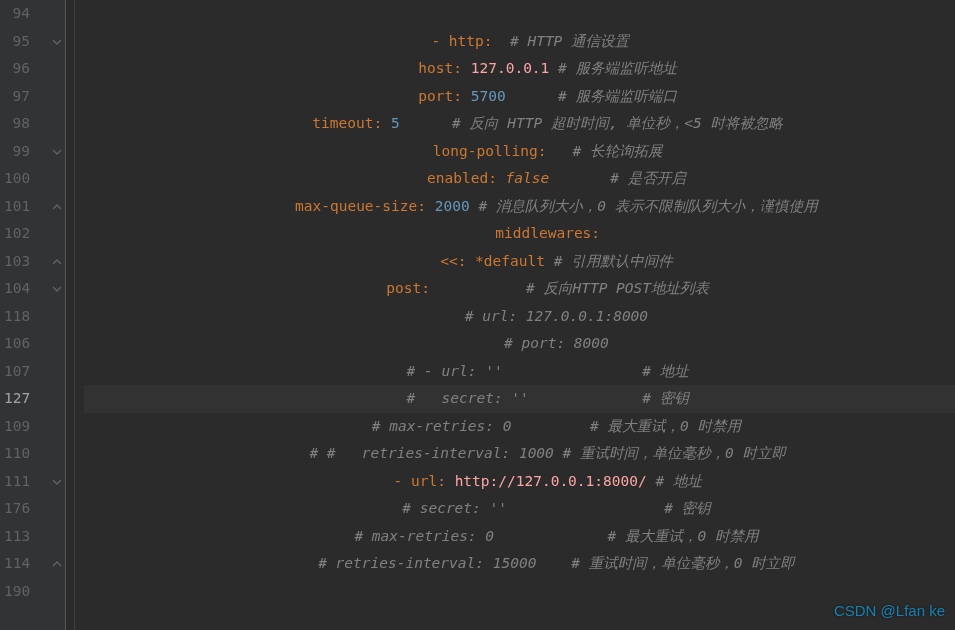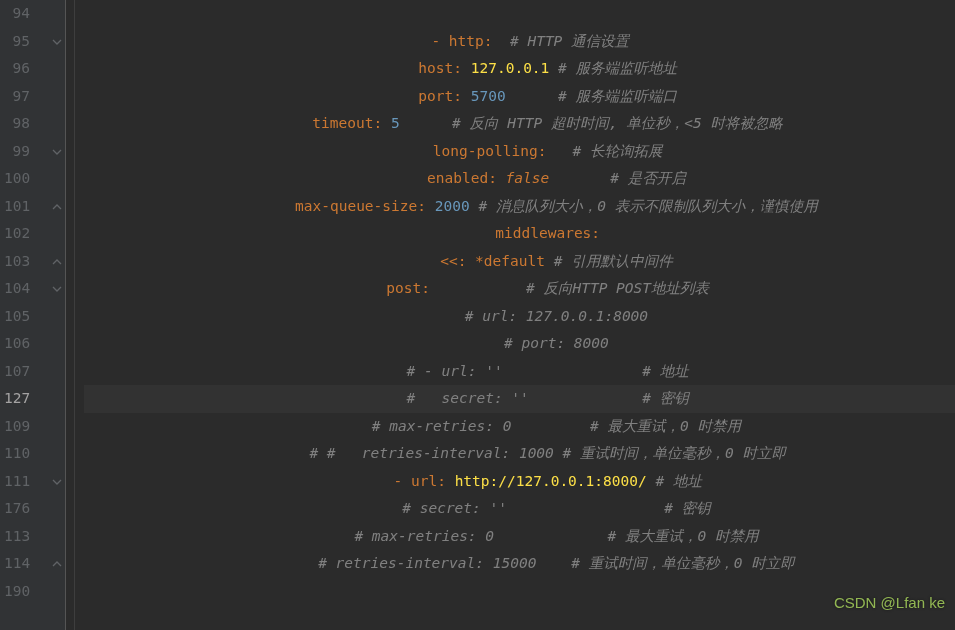--- a/index.html
+++ b/index.html
@@ -76,33 +76,33 @@
       text-align: center;
     }
     .code-line {
       height: 27.5px;
       padding-left: 4px;
     }
     .code-line.current {
       background: #323232;
     }
     .key { color: #cc7832; }
-    .string { color: #fde047; }
+    .string { color: #fca5a5; }
     .number { color: #6897bb; }
     .bool { color: #cc7832; font-style: italic; }
     .comment { color: #808080; font-style: italic; }
     .punct { color: #cc7832; }
     .dash { color: #cc7832; }
     .anchor { color: #cc7832; }
     .plain { color: #a9b7c6; }
     .watermark {
       position: absolute;
-      bottom: 14px;
+      bottom: 6px;
       right: 10px;
-      color: #bef264;
+      color: #0ea5e9;
       font-family: sans-serif;
       font-size: 15px;
       opacity: 0.7;
       text-shadow: 0 0 3px rgba(0,0,0,0.8);
     }
   </style>
 </head>
 <body>
 
 <div class="editor">
@@ -111,21 +111,21 @@
       <span class="line-num">95</span>
       <span class="line-num">96</span>
       <span class="line-num">97</span>
       <span class="line-num">98</span>
       <span class="line-num">99</span>
       <span class="line-num">100</span>
       <span class="line-num">101</span>
       <span class="line-num">102</span>
       <span class="line-num">103</span>
       <span class="line-num">104</span>
-      <span class="line-num">105</span>
+      <span class="line-num">118</span>
       <span class="line-num">106</span>
       <span class="line-num">107</span>
       <span class="line-num current">127</span>
       <span class="line-num">109</span>
       <span class="line-num">110</span>
       <span class="line-num">111</span>
       <span class="line-num">176</span>
       <span class="line-num">113</span>
       <span class="line-num">114</span>
       <span class="line-num">190</span>

